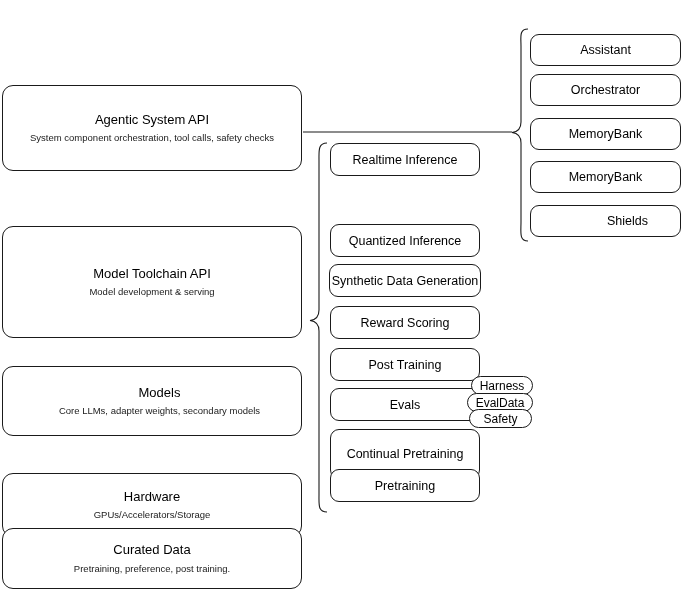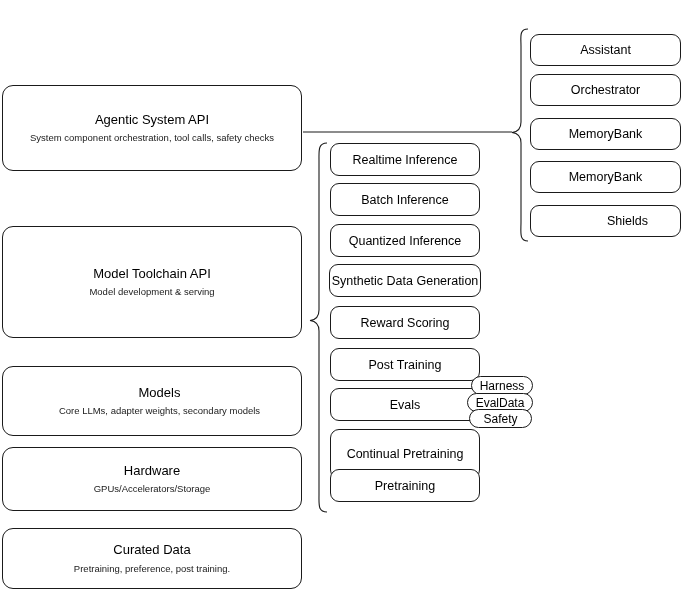--- a/index.html
+++ b/index.html
@@ -124,35 +124,32 @@
   <div class="box stack-box" style="left:2px; top:226px; width:300px; height:112px;">
     <div class="title">Model Toolchain API</div>
     <div class="subtitle">Model development &amp; serving</div>
   </div>
 
   <div class="box stack-box" style="left:2px; top:366px; width:300px; height:70px;padding-left:15px;">
     <div class="title">Models</div>
     <div class="subtitle">Core LLMs, adapter weights, secondary models</div>
   </div>
 
-  <div class="box stack-box" style="left:2px; top:447px; width:300px; height:64px;">
+  <div class="box stack-box" style="left:2px; top:473px; width:300px; height:64px;">
     <div class="title">Hardware</div>
     <div class="subtitle">GPUs/Accelerators/Storage</div>
   </div>
 
   <div class="box stack-box" style="left:2px; top:528px; width:300px; height:61px;">
     <div class="title">Curated Data</div>
     <div class="subtitle">Pretraining, preference, post training.</div>
   </div>
 
   <div class="item-box" style="left:330px; top:143px; width:150px; height:33px;">
     <span>Realtime Inference</span>
-  </div>
-  <div class="item-box" style="left:330px; top:183px; width:150px; height:33px;">
-    <span>Batch Inference</span>
   </div>
   <div class="item-box" style="left:330px; top:224px; width:150px; height:33px;">
     <span>Quantized Inference</span>
   </div>
   <div class="item-box" style="left:329px; top:264px; width:152px; height:33px;">
     <span>Synthetic Data Generation</span>
   </div>
   <div class="item-box" style="left:330px; top:306px; width:150px; height:33px;">
     <span>Reward Scoring</span>
   </div>

